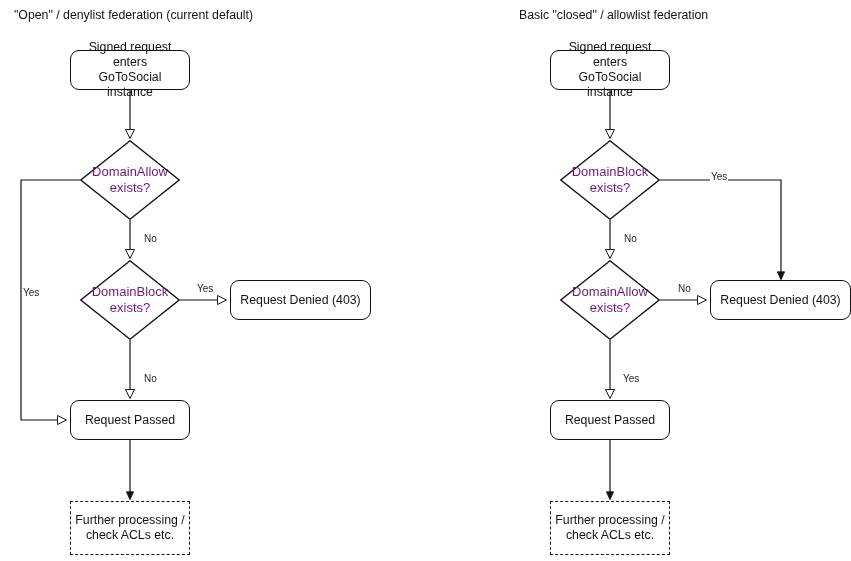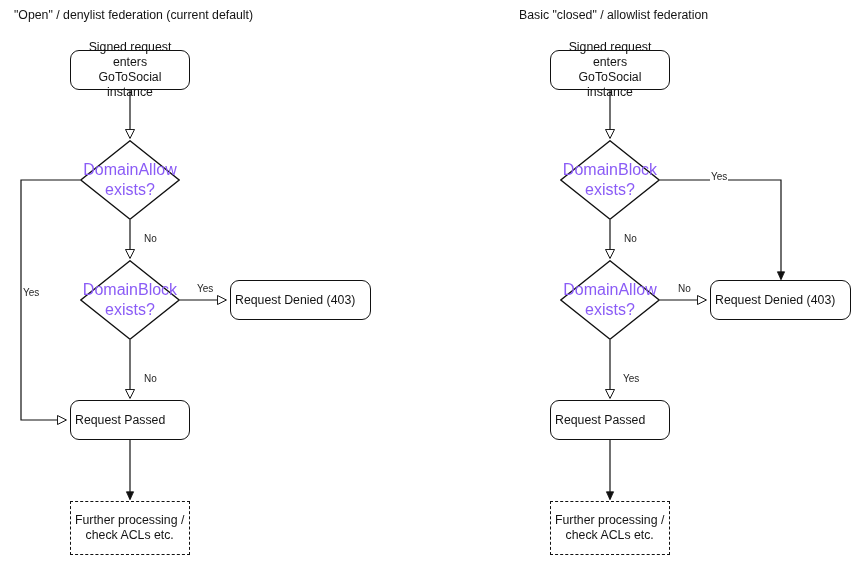--- a/index.html
+++ b/index.html
@@ -27,21 +27,21 @@
     width: 851px;
     height: 561px;
     pointer-events: none;
   }
   
   .node {
     position: absolute;
     box-sizing: border-box;
     display: flex;
     align-items: center;
-    justify-content: flex-start;
+    justify-content: center;
     text-align: center;
     line-height: 1.22;
     font-size: 12.3px;
     color: #141414;
     background: #ffffff;
   }
   .node.rounded {
     border: 1.2px solid #111111;
     border-radius: 9px;
   }
@@ -65,23 +65,23 @@
     width: 100%;
     height: 100%;
   }
   .diamond .diamond-text {
     position: absolute;
     inset: 0;
     display: flex;
     align-items: center;
     justify-content: center;
     text-align: center;
-    font-size: 16px;
+    font-size: 13px;
     line-height: 1.22;
-    color: #8b5cf6;
+    color: #701a75;
     white-space: pre-line;
     pointer-events: none;
   }
   
   .col-title {
     position: absolute;
     font-size: 12.3px;
     color: #141414;
     white-space: nowrap;
   }

